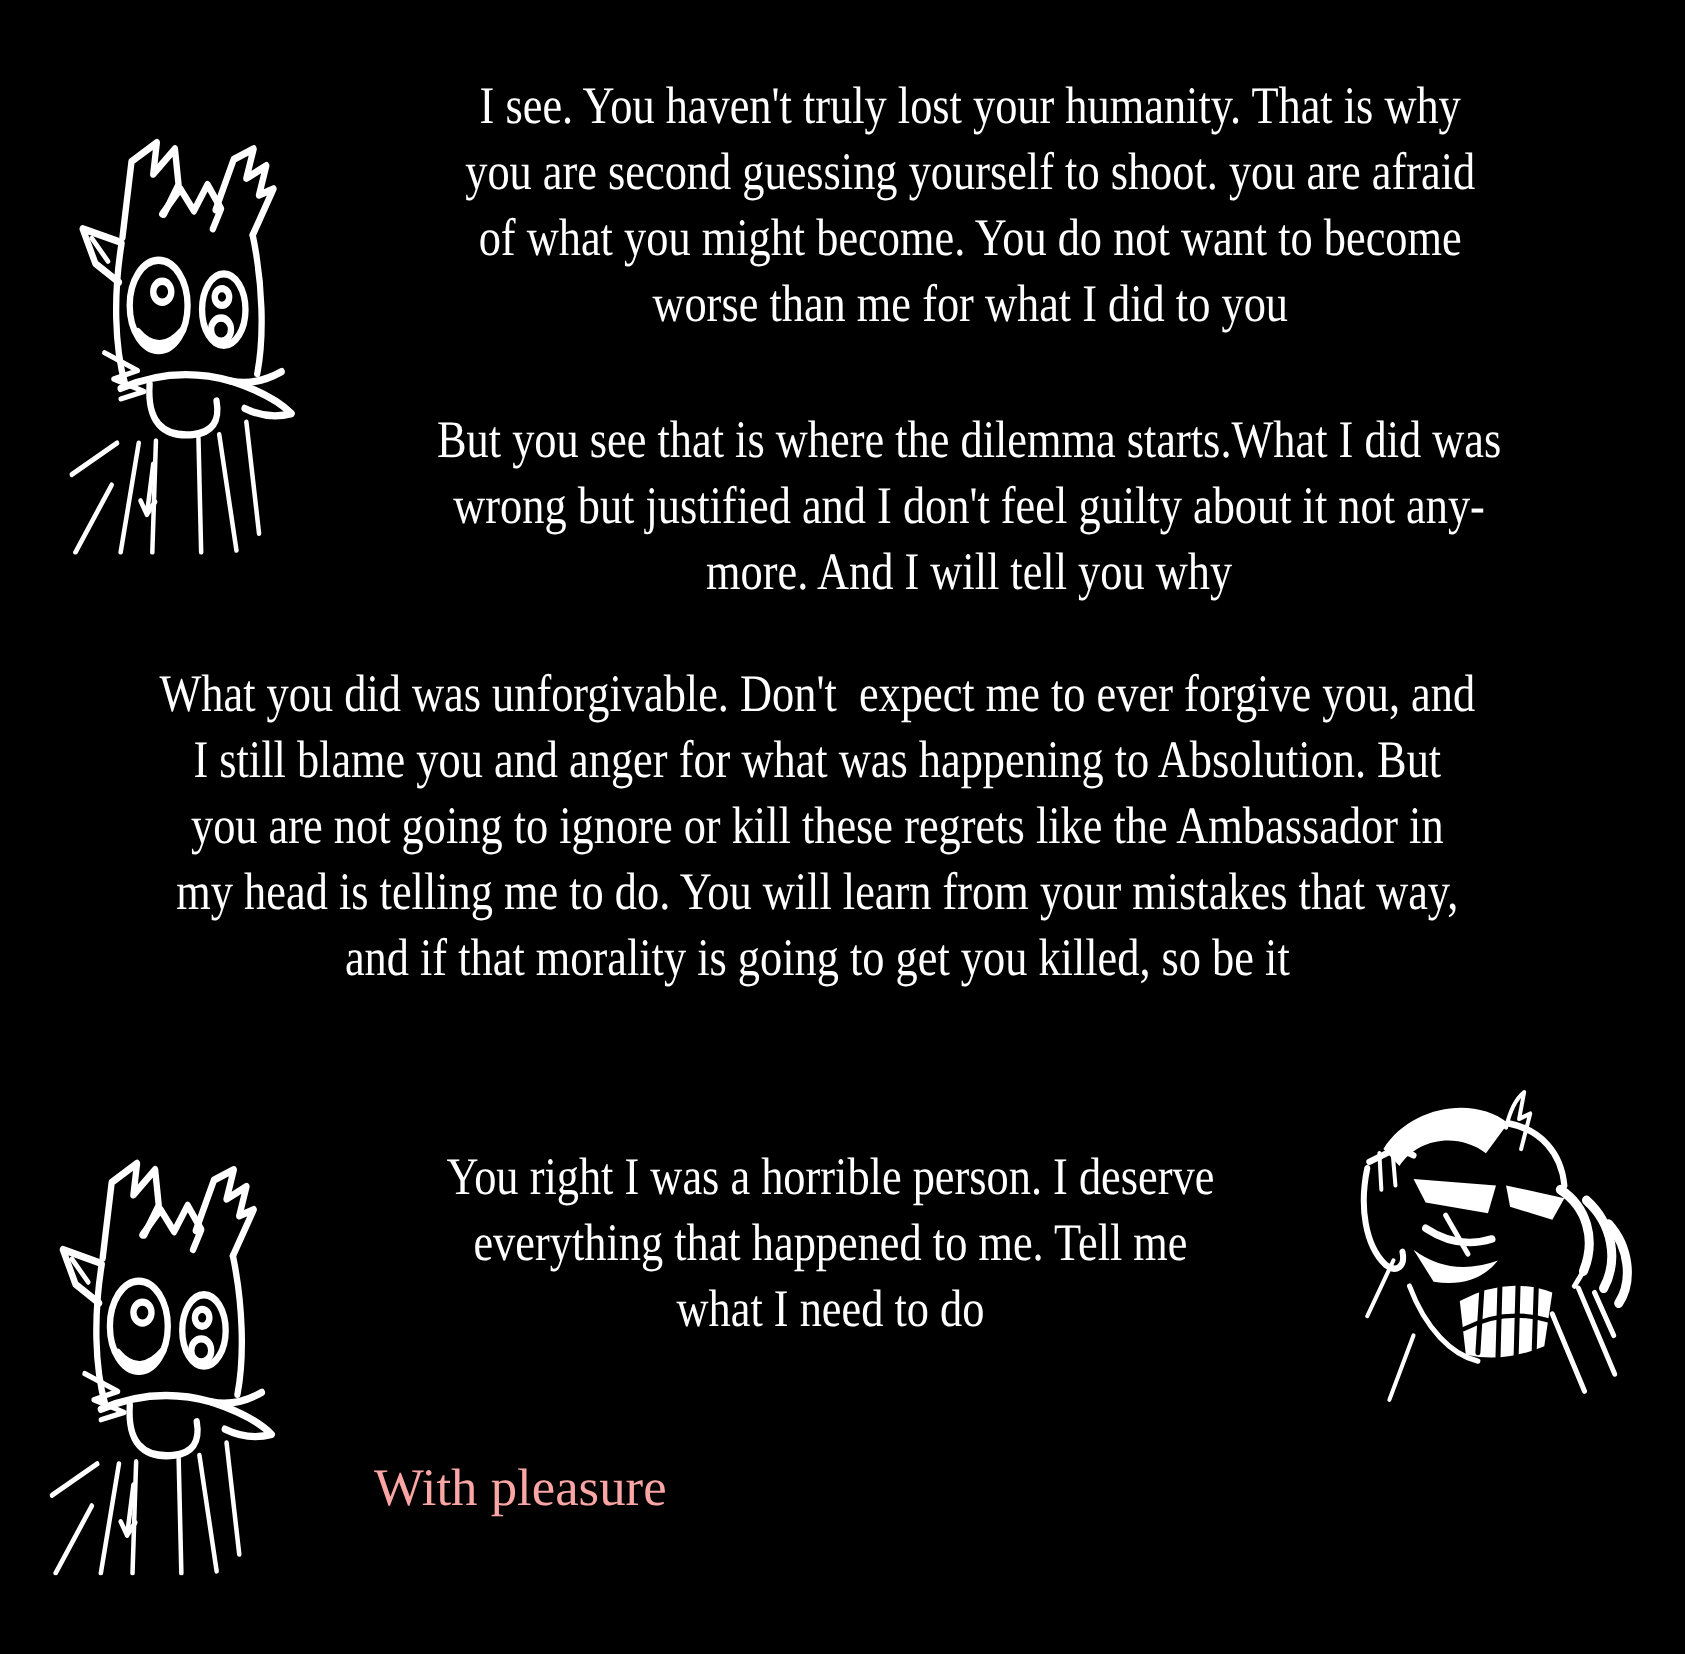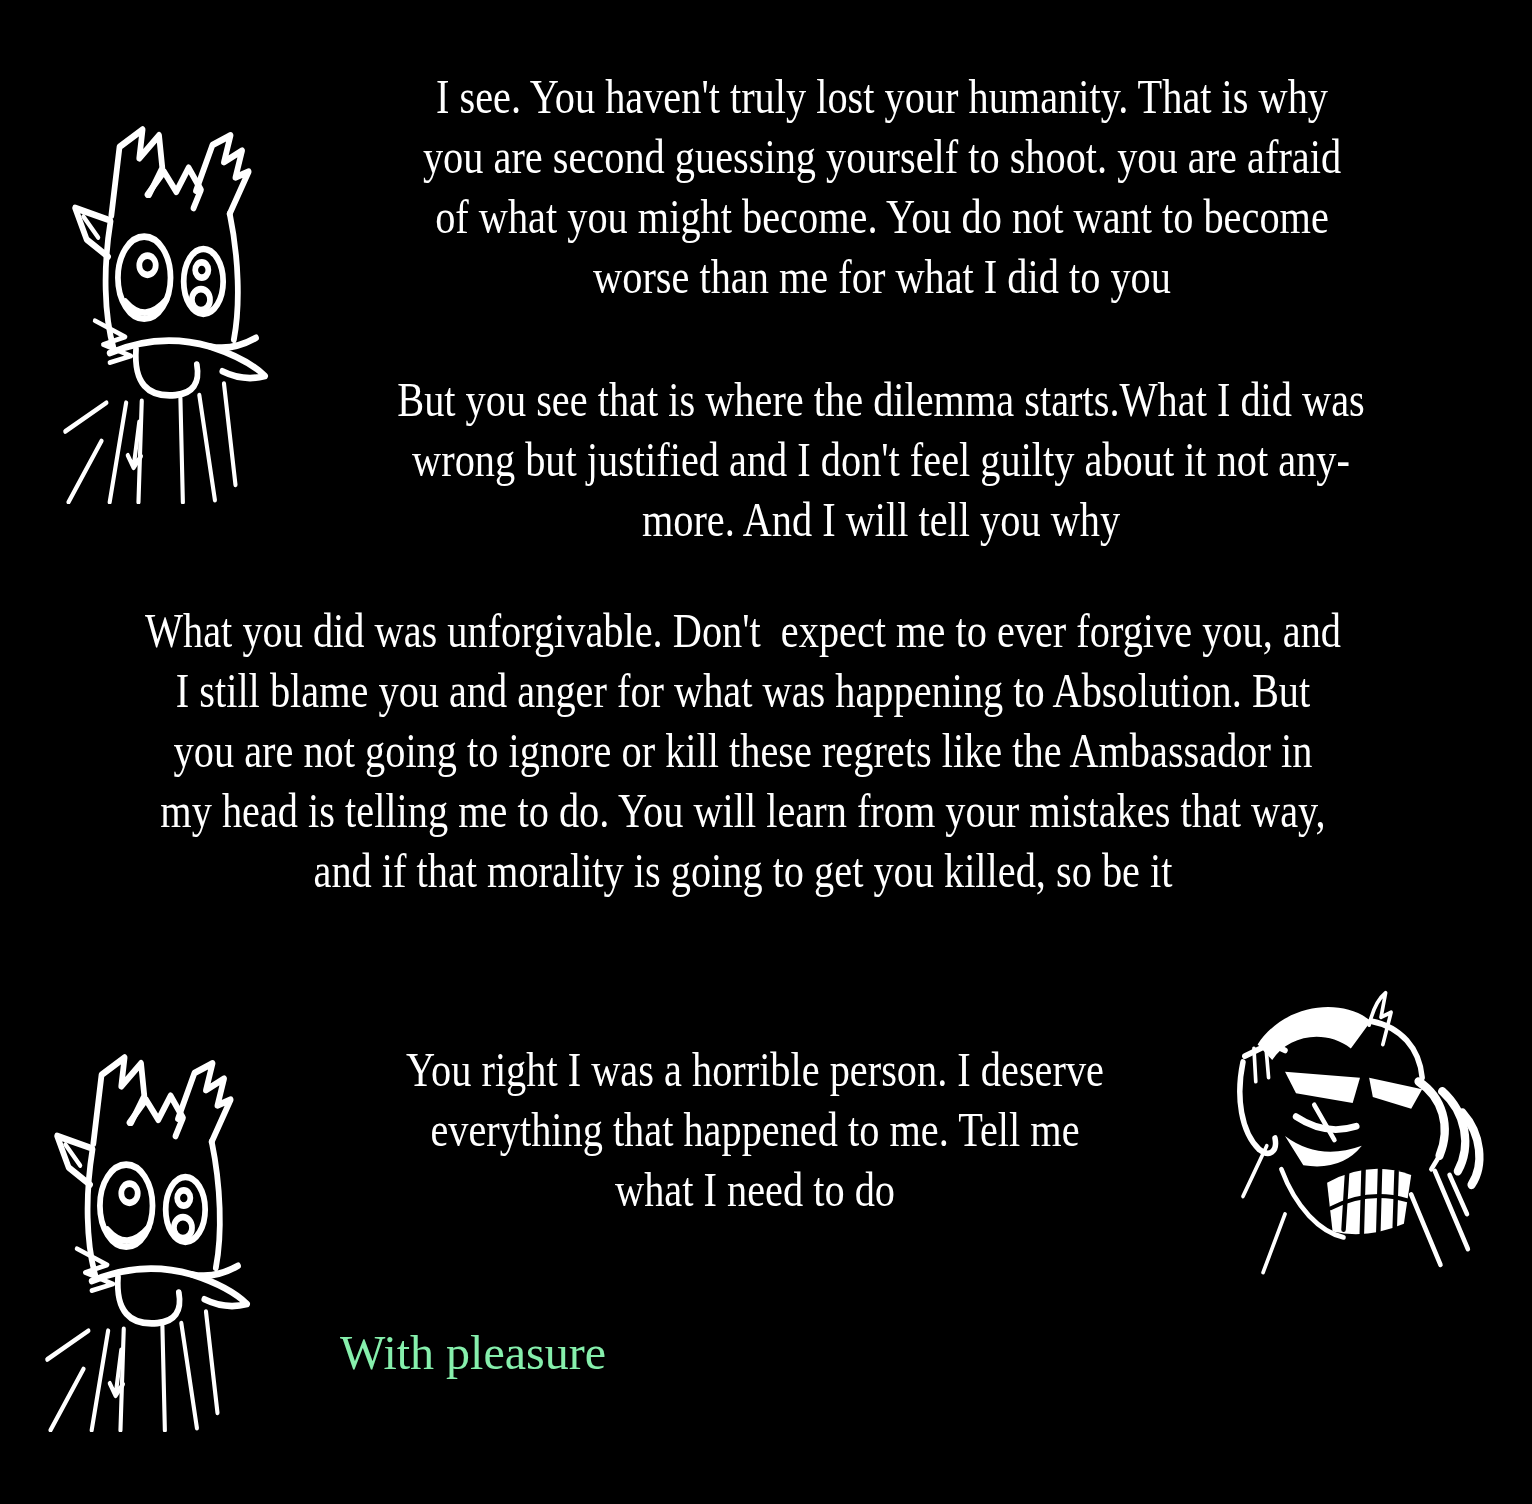--- a/index.html
+++ b/index.html
@@ -25,21 +25,21 @@
     white-space: pre-wrap;
     transform: scaleX(0.84);
     transform-origin: 50% 0;
     color: #ffffff;
   }
   .plain {
     position: absolute;
     font-size: 48px;
     line-height: 60px;
     white-space: pre-wrap;
-    color: #86efac;
+    color: #fca5a5;
   }
   svg.sketch {
     position: absolute;
     display: block;
   }
   .defs-holder {
     position: absolute;
     width: 0;
     height: 0;
     overflow: hidden;

